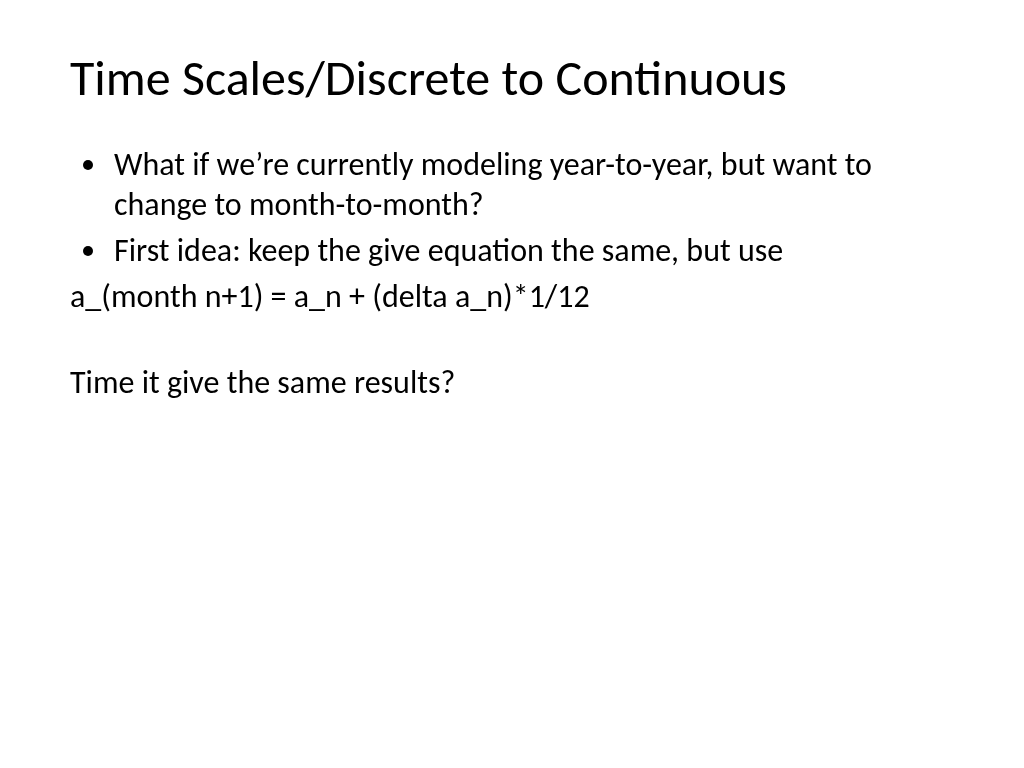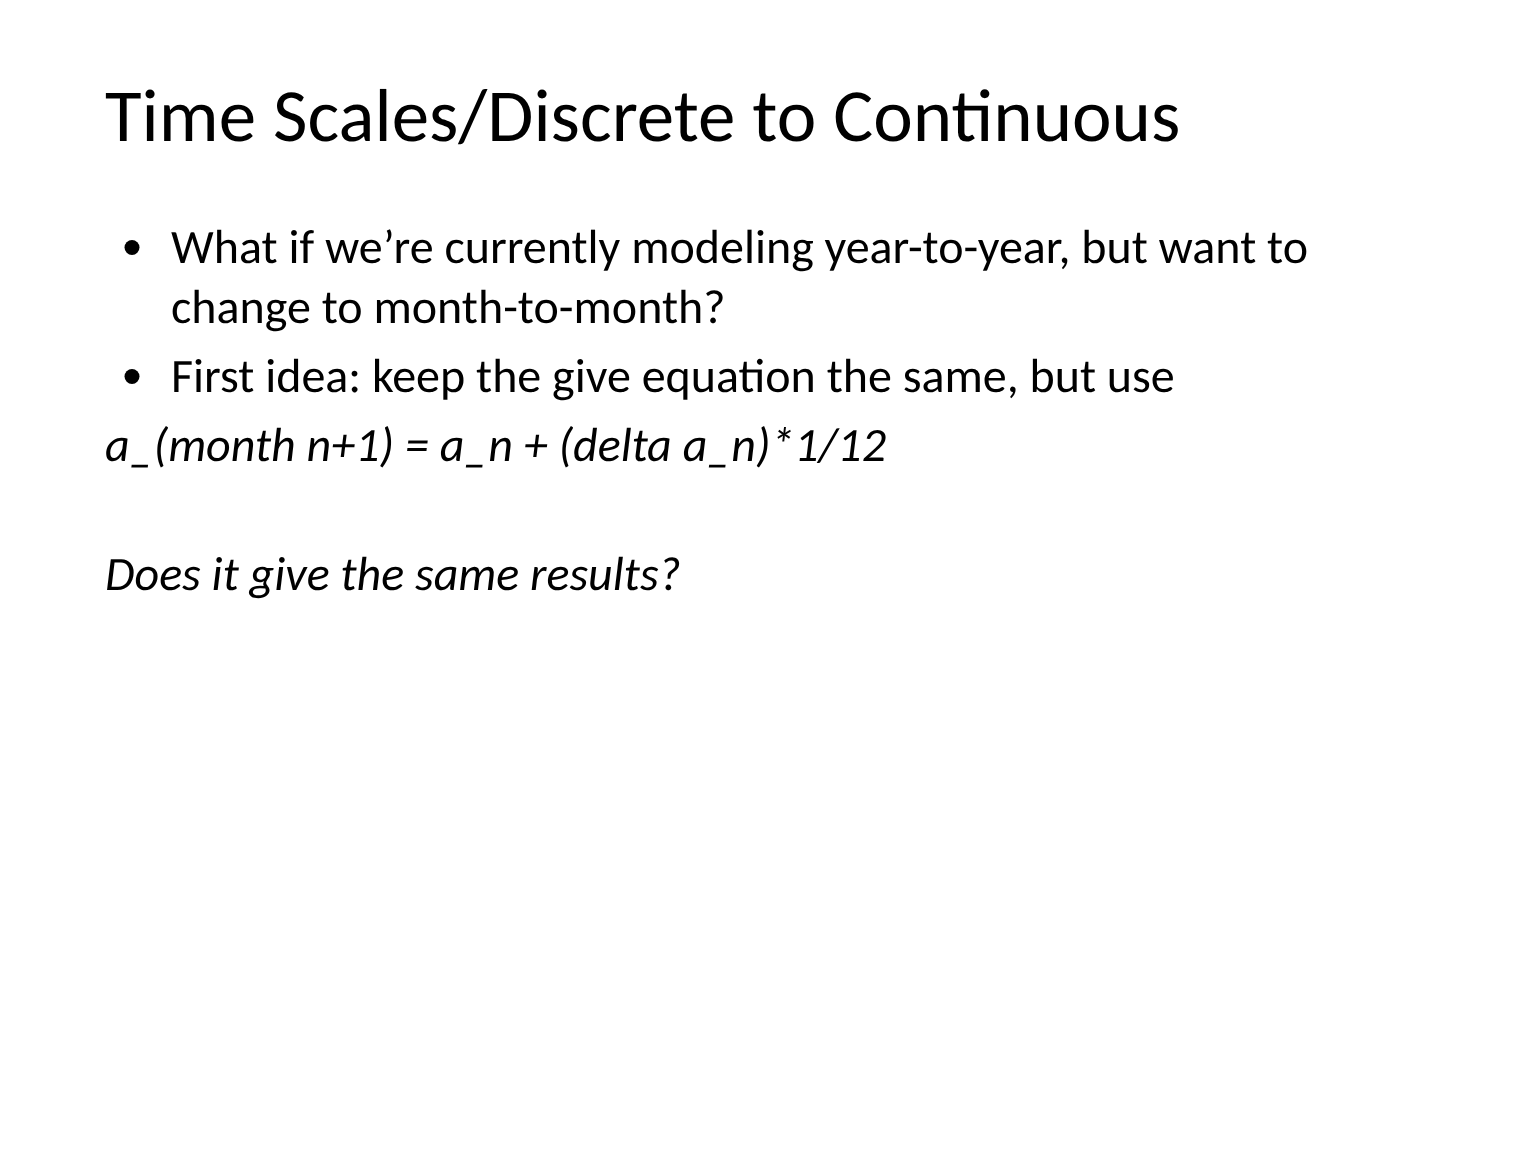--- a/index.html
+++ b/index.html
@@ -32,33 +32,32 @@
   ul {
     margin: 0;
     padding-left: 40px;
   }
   li {
     margin-bottom: 6px;
     padding-left: 4px;
   }
   .plain {
     margin: 4px 0;
-    font-style: italic;
   }
   .gap {
     height: 38px;
   }
 </style>
 </head>
 <body>
 
 <div class="slide">
   <div class="title">Time Scales/Discrete to Continuous</div>
   <div class="body">
     <ul>
       <li>What if we’re currently modeling year-to-year, but want to change to month-to-month?</li>
       <li>First idea: keep the give equation the same, but use</li>
     </ul>
     <div class="plain">a_(month n+1) = a_n + (delta a_n)*1/12</div>
     <div class="gap"></div>
-    <div class="plain">Does it give the same results?</div>
+    <div class="plain">Time it give the same results?</div>
   </div>
 </div>
 
 </body></html>

